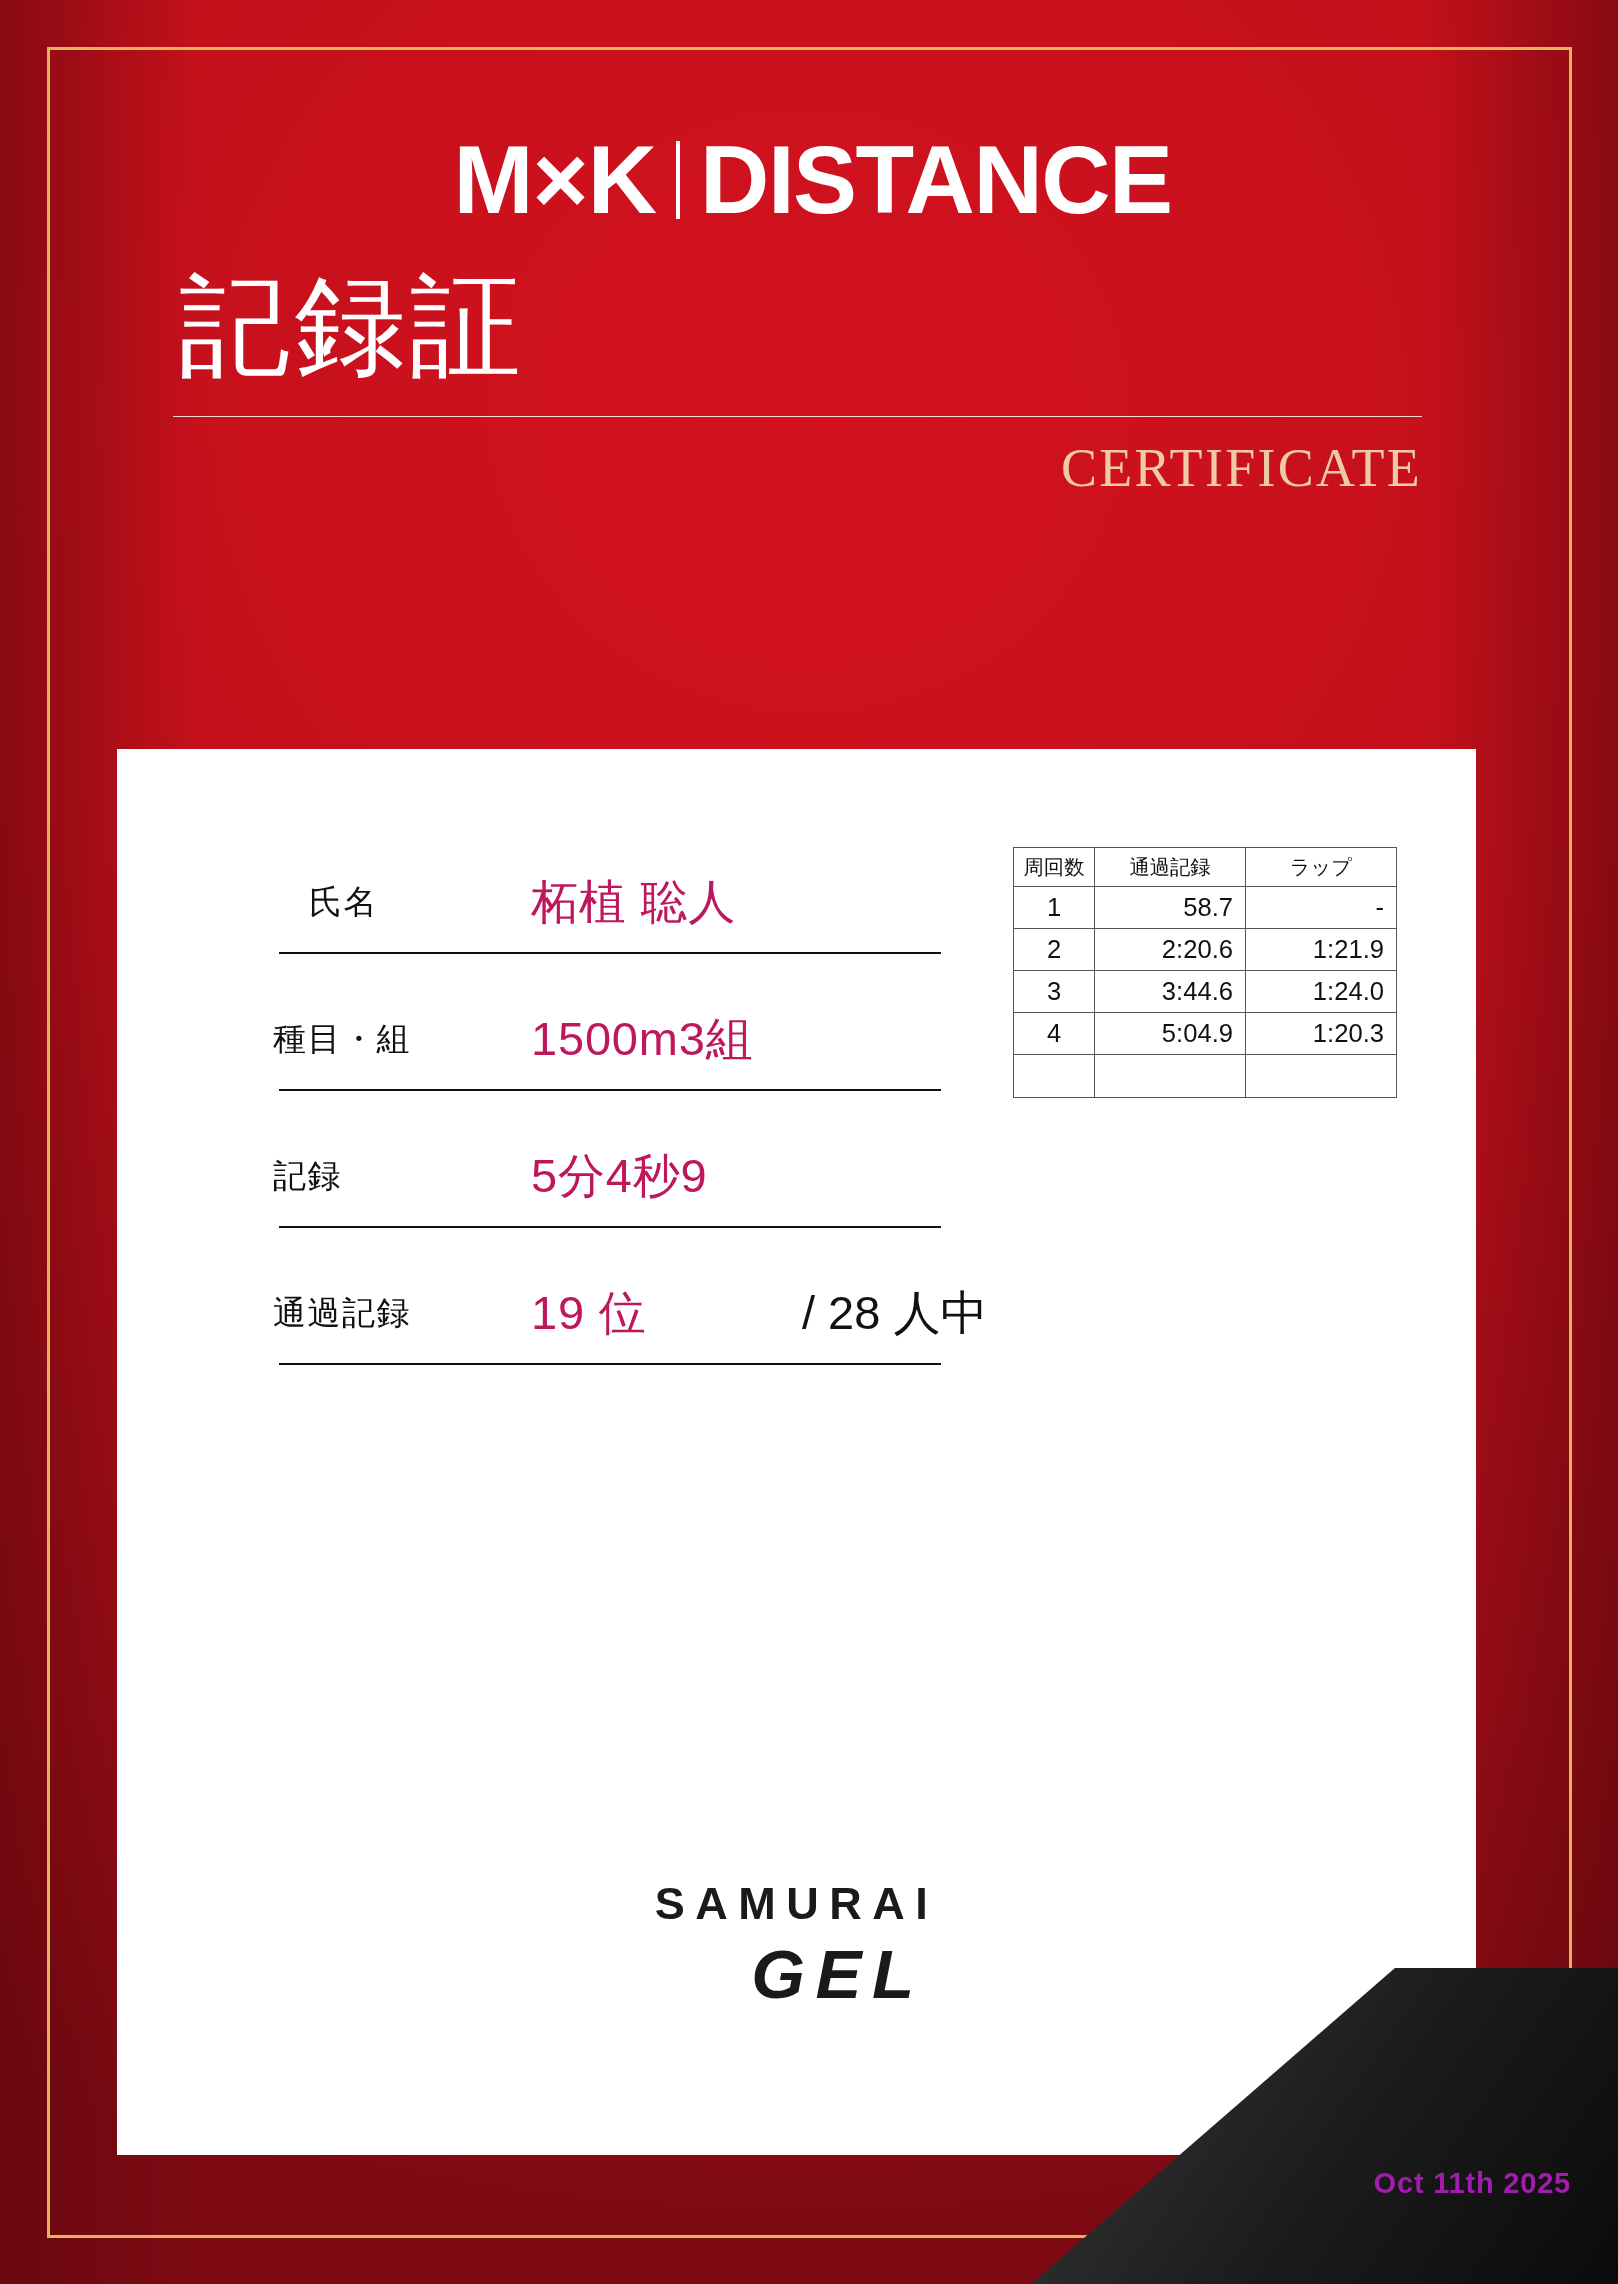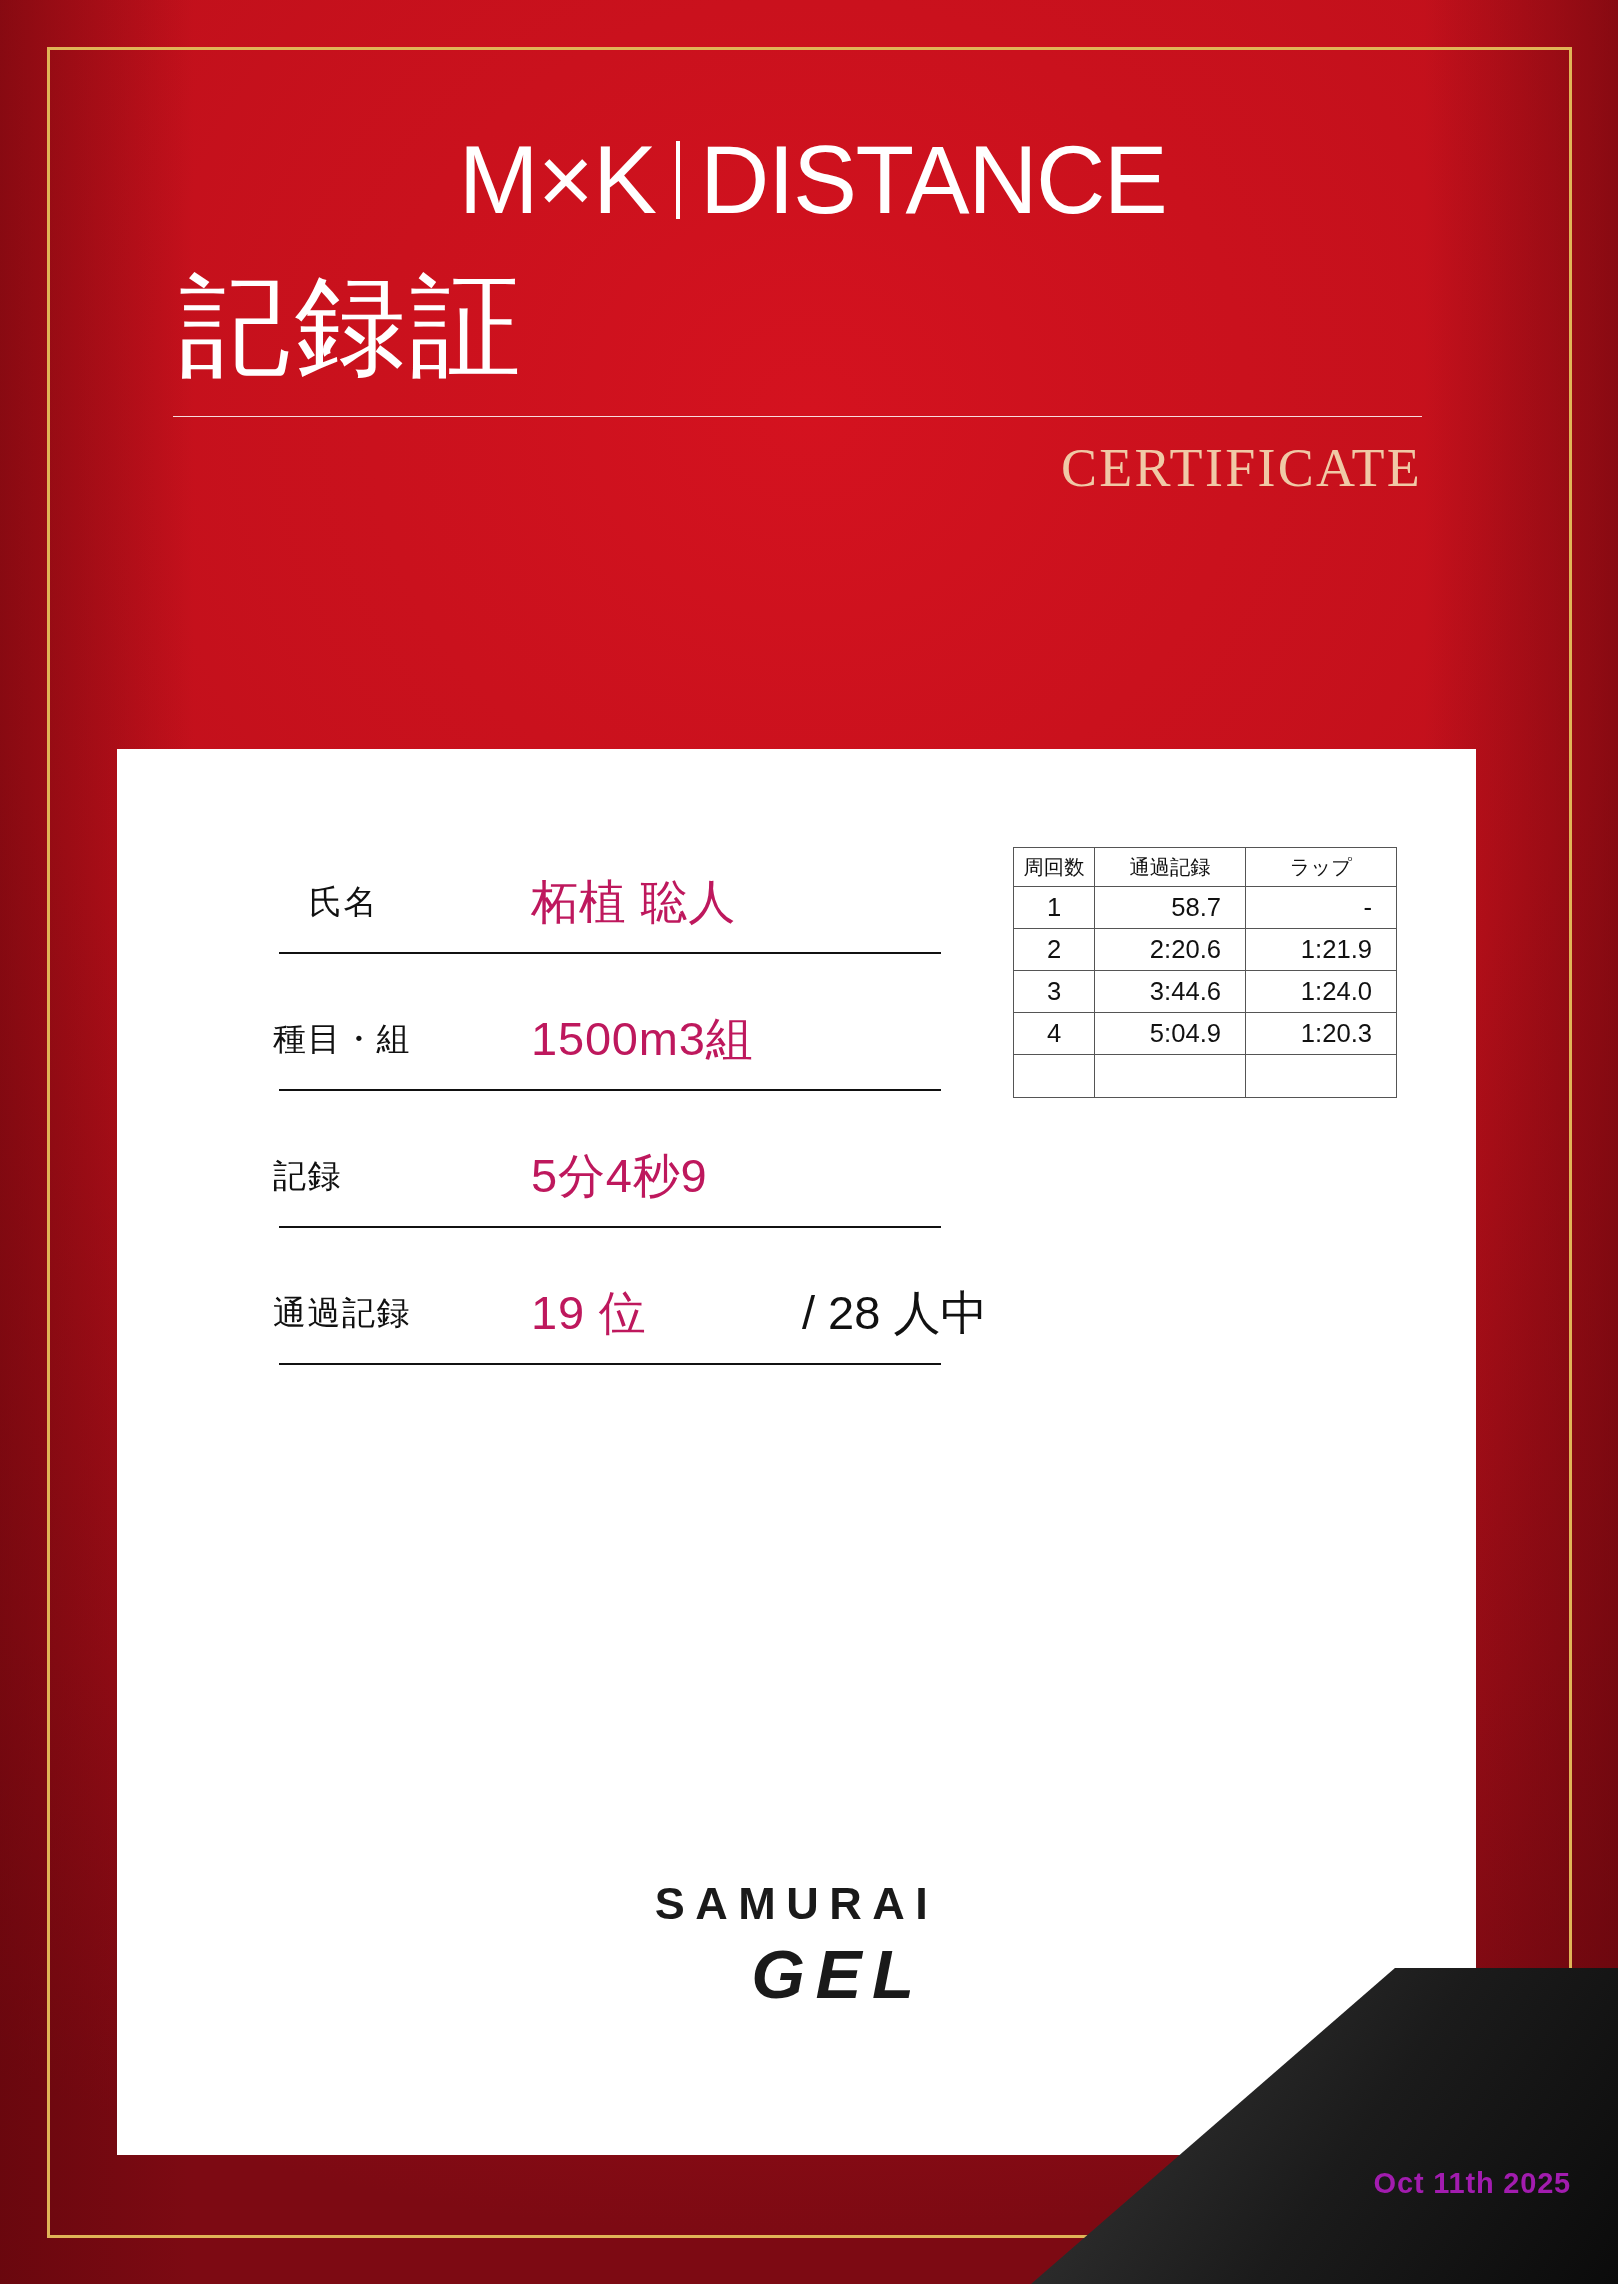--- a/index.html
+++ b/index.html
@@ -50,21 +50,21 @@
   .header {
     position: absolute;
     left: 173px;
     top: 132px;
     width: 1279px;
   }
   .brand {
     display: flex;
     align-items: center;
     color: #ffffff;
-    font-weight: normal;
+    font-weight: bold;
     font-size: 96px;
     letter-spacing: -1.5px;
     line-height: 1;
     justify-content: center;
   }
   .brand .mk {
     font-size: 96px;
     letter-spacing: -0.8px;
   }
   .brand .bar {
@@ -178,21 +178,21 @@
     font-weight: normal;
     padding: 0 6px;
   }
   .lap-table th {
     font-size: 20.3px;
     height: 38px;
   }
   .lap-table col.c1 { width: 81px; }
   .lap-table col.c2 { width: 151px; }
   .lap-table col.c3 { width: 151px; }
-  .lap-table td.num { text-align: right; padding-right: 24px; }
+  .lap-table td.num { text-align: right; padding-right: 12px; }
   .lap-table tr.empty td { height: 42px; }
 
   
   .sponsor {
     position: absolute;
     left: 0;
     top: 1129px;
     width: 1359px;
     text-align: center;
     color: #1a1a1a;

